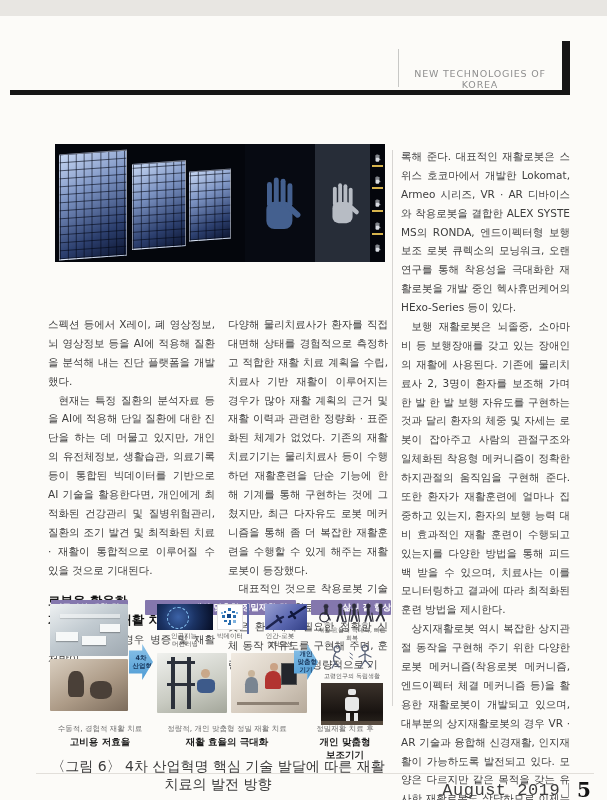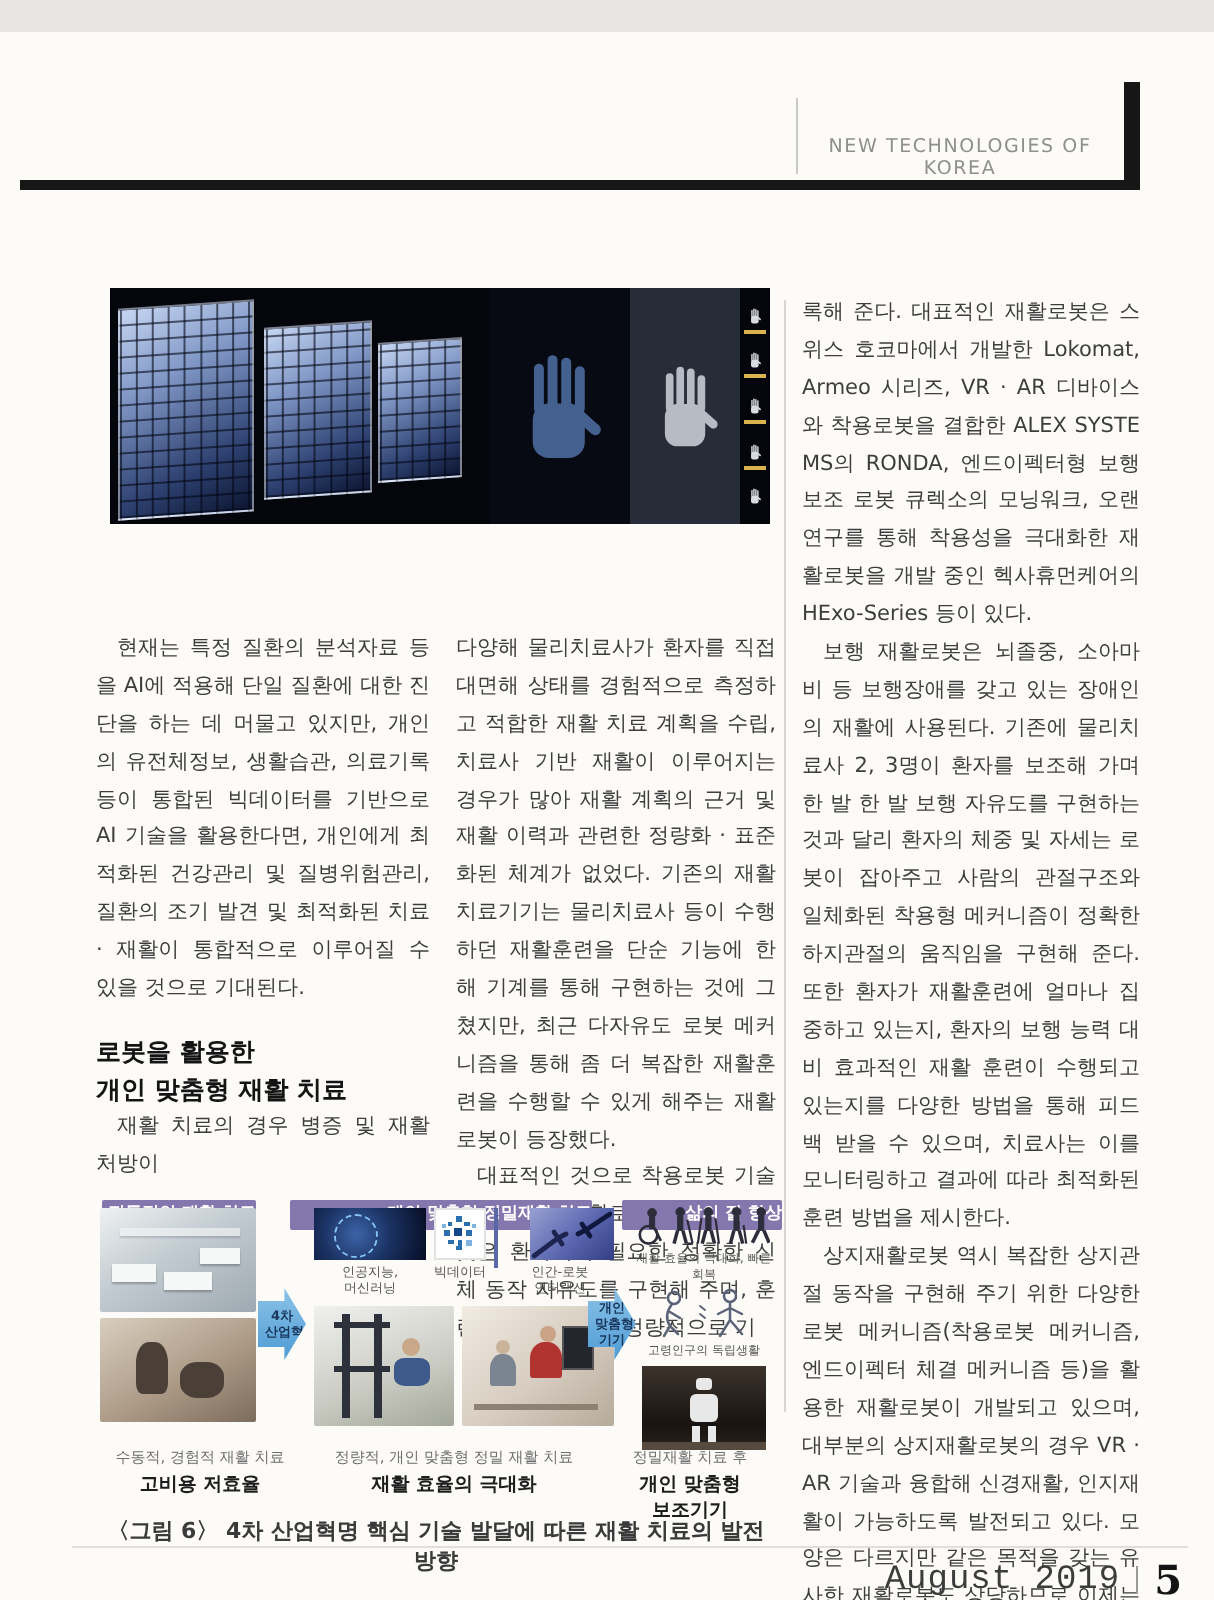--- a/index.html
+++ b/index.html
@@ -96,21 +96,21 @@
   .out-label{font-size:6px;color:#555;text-align:center;line-height:1.3;word-break:keep-all;}
   .photo-robot{width:62px;height:42px;background:linear-gradient(180deg,#3c332c 0%,#181310 70%,#2a241e 100%);position:relative;overflow:hidden;margin-top:2px;}
   .photo-robot .rb{position:absolute;background:#e8e8e8;}
   
   .f6-lab{position:absolute;top:142px;text-align:center;}
   .f6-lab .sub{font-size:7.5px;color:#6e6e6e;line-height:1.4;word-break:keep-all;}
   .f6-lab .main{font-size:9.5px;font-weight:bold;color:#1d1d1d;margin-top:1px;word-break:keep-all;}
   .f6-lab1{left:0px;width:104px;}
   .f6-lab2{left:104px;width:150px;}
   .f6-lab3{left:254px;width:86px;}
-  .fig6-caption{position:absolute;left:0;top:176px;width:340px;text-align:center;font-size:11px;font-weight:700;color:#3a3a3a;word-break:keep-all;}
+  .fig6-caption{position:absolute;left:0;top:176px;width:340px;text-align:center;font-size:14px;font-weight:400;color:#3a3a3a;word-break:keep-all;}
   
   .footer-rule{position:absolute;left:36px;top:757px;width:558px;height:1px;background:#e2dfda;}
   .footer{position:absolute;right:16px;top:762px;display:flex;align-items:center;gap:8px;font-family:"DejaVu Serif","Liberation Serif",serif;}
   .footer .date{font-size:17px;color:#3c3c3c;letter-spacing:.5px;font-family:Liberation Mono, monospace;}
   .footer .fdiv{width:1px;height:14px;background:#9a9a9a;}
   .footer .pnum{font-size:20px;font-weight:bold;color:#141414;}
   svg{display:block;}
 </style>
 </head>
 <body>
@@ -190,20 +190,21 @@
       <div class="strip-item">
           <svg width="9" height="12" viewBox="0 0 100 100">
             <use href="#handShape" fill="#d8dce2"></use>
           </svg>
         </div>
     </div>
   </div>
 
 
   <div class="body-col col1">
+    <p>스펙션 등에서 X레이, 폐 영상정보, 뇌 영상정보 등을 AI에 적용해 질환을 분석해 내는 진단 플랫폼을 개발했다.</p>
     <p class="ind">현재는 특정 질환의 분석자료 등을 AI에 적용해 단일 질환에 대한 진단을 하는 데 머물고 있지만, 개인의 유전체정보, 생활습관, 의료기록 등이 통합된 빅데이터를 기반으로 AI 기술을 활용한다면, 개인에게 최적화된 건강관리 및 질병위험관리, 질환의 조기 발견 및 최적화된 치료 · 재활이 통합적으로 이루어질 수 있을 것으로 기대된다.</p>
     <div class="sec-heading">
       <div>로봇을 활용한</div>
       <div>개인 맞춤형 재활 치료</div>
     </div>
     <p class="ind">재활 치료의 경우 병증 및 재활 처방이</p>
   </div>
 
   <div class="body-col col2">
     <p>다양해 물리치료사가 환자를 직접 대면해 상태를 경험적으로 측정하고 적합한 재활 치료 계획을 수립, 치료사 기반 재활이 이루어지는 경우가 많아 재활 계획의 근거 및 재활 이력과 관련한 정량화 · 표준화된 체계가 없었다. 기존의 재활 치료기기는 물리치료사 등이 수행하던 재활훈련을 단순 기능에 한해 기계를 통해 구현하는 것에 그쳤지만, 최근 다자유도 로봇 메커니즘을 통해 좀 더 복잡한 재활훈련을 수행할 수 있게 해주는 재활로봇이 등장했다.</p>

